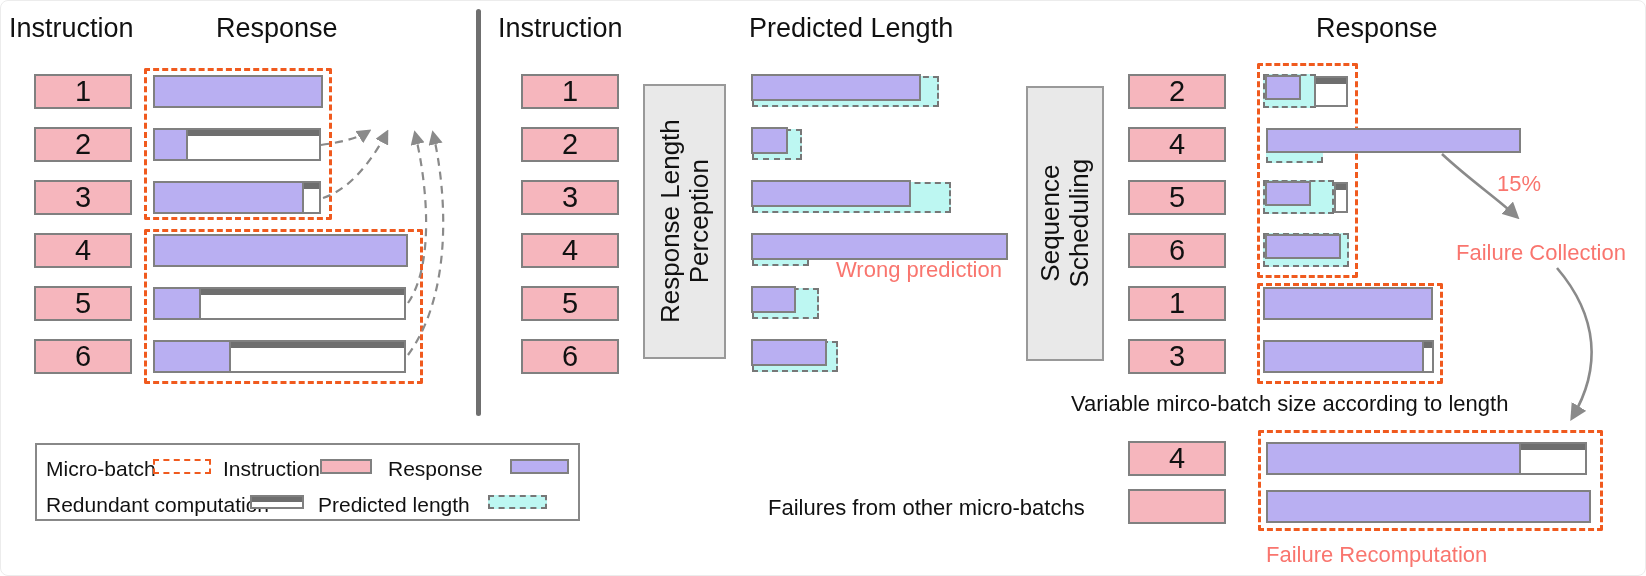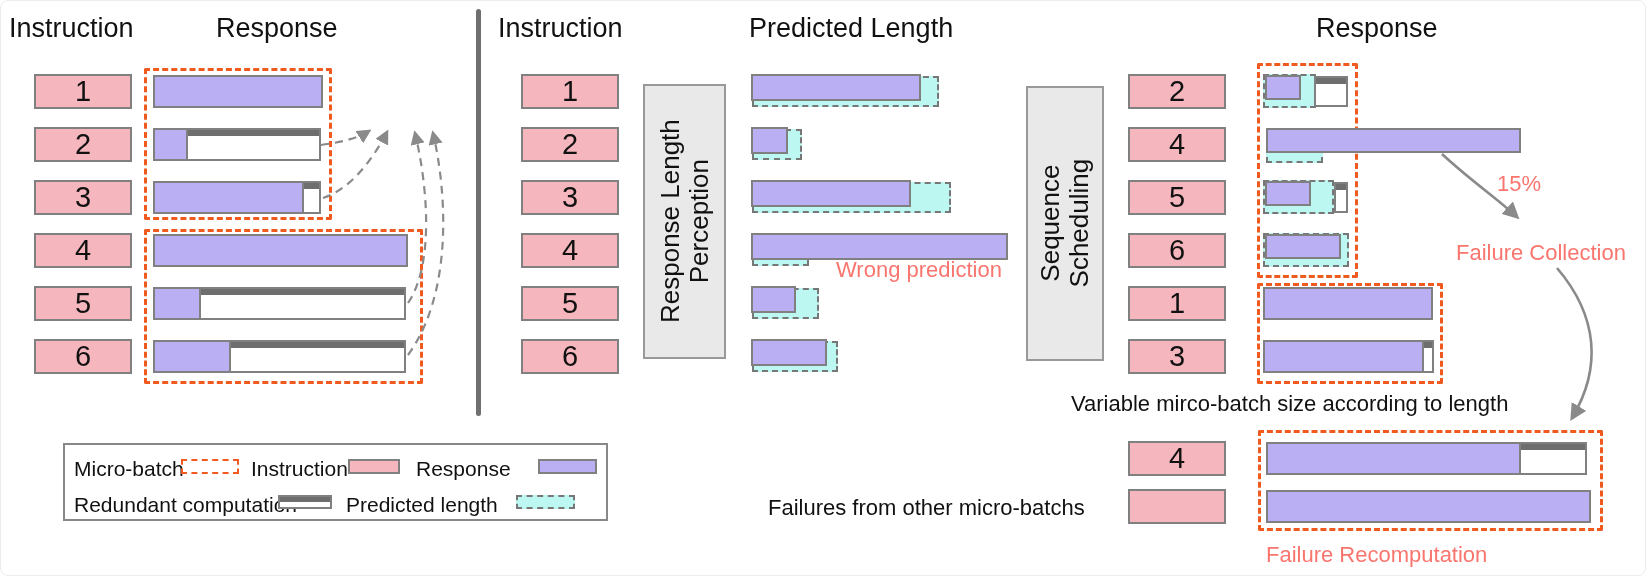--- a/index.html
+++ b/index.html
@@ -19,21 +19,21 @@
   .seg{position:absolute;box-sizing:border-box;}
   .purple{background:var(--response-purple);border:2px solid var(--border-gray);z-index:3;}
   .cyan{background:var(--predicted-cyan);border:2px dashed #777;z-index:2;}
   .white-seg{background:#fff;border:2px solid var(--border-gray);z-index:4;overflow:hidden;}
   .white-seg::before{content:"";position:absolute;left:0;right:0;top:0;height:6px;background:var(--redundant-top);}
   .mb{position:absolute;border:3px dashed var(--microbatch-orange);box-sizing:border-box;z-index:1;border-radius:2px;}
   .procbox{position:absolute;background:var(--process-bg);border:2px solid #999;z-index:2;
     display:flex;align-items:center;justify-content:center;box-sizing:border-box;}
   .rot{transform:rotate(-90deg);white-space:nowrap;text-align:center;font-size:26px;line-height:1.12;color:#111;}
   .legendbox{position:absolute;left:34px;top:442px;width:545px;height:78px;background:#fff;
-    border:2px solid #888;box-sizing:border-box;z-index:2;margin-left:28px;}
+    border:2px solid #888;box-sizing:border-box;z-index:2;}
   .ltext{position:absolute;font-size:21px;color:#111;white-space:nowrap;z-index:3;}
   .lswatch{position:absolute;box-sizing:border-box;z-index:3;}
   .sw-mb{border:2px dashed var(--microbatch-orange);}
   .sw-pink{background:var(--instruction-pink);border:2px solid var(--border-gray);}
   .sw-purple{background:var(--response-purple);border:2px solid var(--border-gray);}
   .sw-white{background:#fff;border:2px solid var(--border-gray);overflow:hidden;}
   .sw-white::before{content:"";position:absolute;left:0;right:0;top:0;height:5px;background:var(--redundant-top);}
   .sw-cyan{background:var(--predicted-cyan);border:2px dashed #777;}
   #arrows{position:absolute;left:0;top:0;z-index:6;pointer-events:none;}
 </style>

